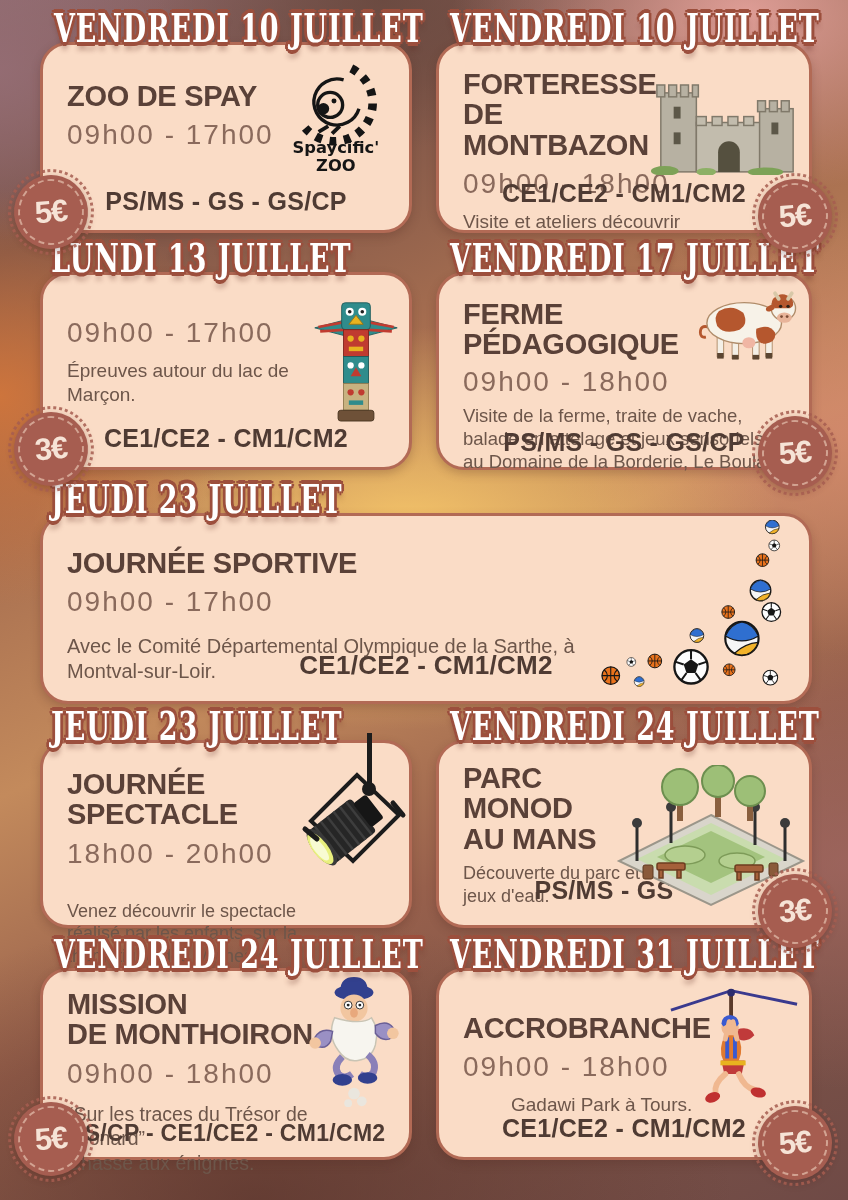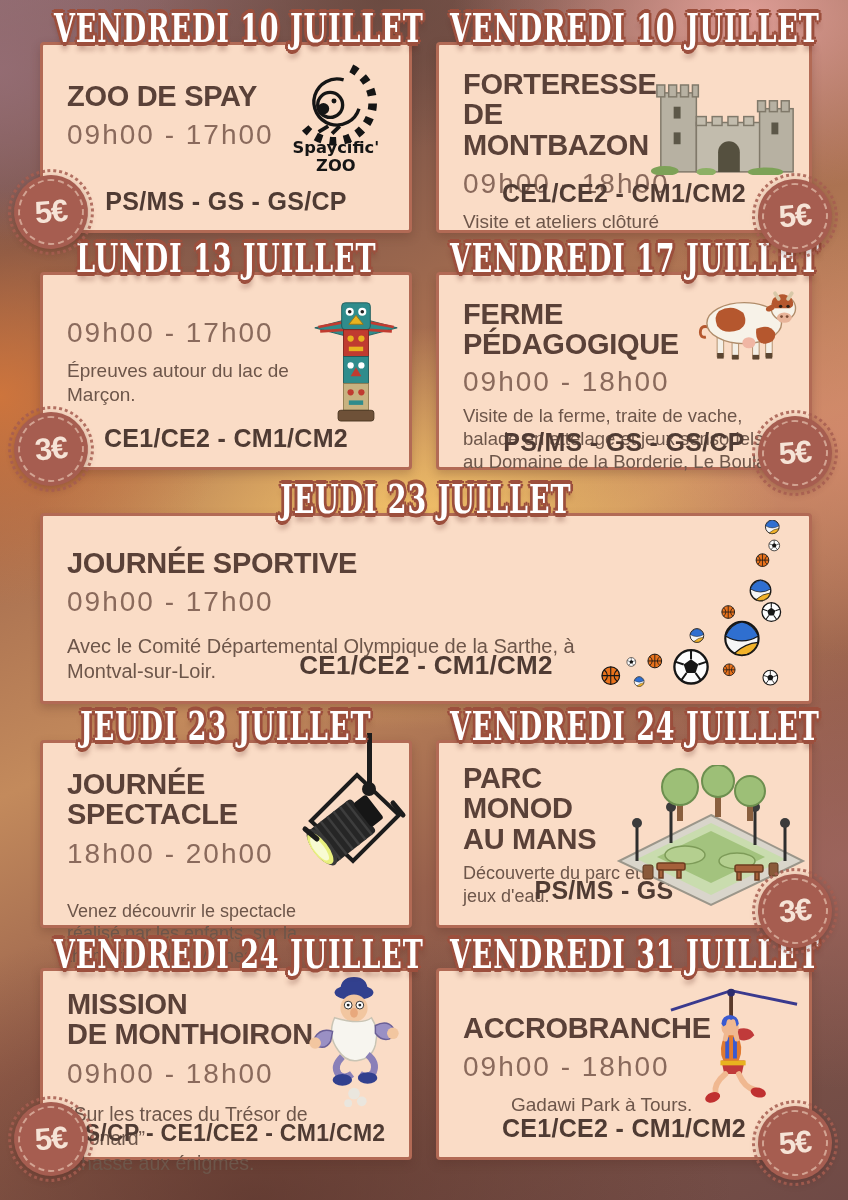--- a/index.html
+++ b/index.html
@@ -10,27 +10,27 @@
       radial-gradient(ellipse 300px 200px at 45% 0%, rgba(104,72,62,.85), rgba(104,72,62,0) 75%),
       radial-gradient(ellipse 260px 240px at 0% 6%, rgba(150,110,118,.8), rgba(150,110,118,0) 70%),
       radial-gradient(ellipse 340px 300px at 0% 33%, rgba(216,120,58,.85), rgba(216,120,58,0) 70%),
       radial-gradient(ellipse 520px 280px at 48% 44%, rgba(247,199,106,.95), rgba(247,199,106,0) 72%),
       radial-gradient(ellipse 420px 320px at 100% 36%, rgba(214,137,112,.75), rgba(214,137,112,0) 70%),
       radial-gradient(ellipse 460px 300px at 100% 72%, rgba(165,105,100,.7), rgba(165,105,100,0) 75%),
       radial-gradient(ellipse 600px 360px at 30% 100%, rgba(86,48,40,.65), rgba(86,48,40,0) 80%),
       linear-gradient(155deg,#8f6a6e 0%,#7a5348 16%,#a86f50 34%,#c38a5c 50%,#97604c 68%,#7d5347 84%,#6f4a46 100%);
   }
   .block{position:absolute;}
-  .banner{position:absolute;top:-31px;left:0;right:0;text-align:center;z-index:3;
+  .banner{position:absolute;top:-31px;left:0;right:0;z-index:3;
     font-family:"DejaVu Serif",serif;font-weight:bold;font-size:29px;line-height:40px;
     color:#fff;white-space:nowrap;letter-spacing:1px;
     text-shadow:-2px -2px 0 #9c4f3d,2px -2px 0 #9c4f3d,-2px 2px 0 #9c4f3d,2px 2px 0 #9c4f3d,
       0 -3px 0 #9c4f3d,0 3px 0 #9c4f3d,-3px 0 0 #9c4f3d,3px 0 0 #9c4f3d,0 6px 5px rgba(92,38,28,.35);}
   .banner span{display:inline-block;transform:scale(.93,1.32);transform-origin:center 70%;}
-  .card{position:absolute;inset:0;background:#fadcc6;border:3px solid #b26a55;border-radius:4px;
+  .card{position:absolute;inset:0;background:#fadcc6;border:3px solid #b26a55;border-radius:28px;
     box-sizing:border-box;padding:20px 24px;box-shadow:0 4px 10px rgba(80,40,30,.25);}
   .title{margin:0;font-size:29px;line-height:1.05;font-weight:bold;color:#5a4138;
     letter-spacing:-.3px;white-space:pre-line;}
   .time{margin-top:8px;font-size:28px;color:#8a6a5c;letter-spacing:2px;}
   .desc{margin:10px 0 0 0;font-size:19px;line-height:1.25;color:#6d564a;white-space:pre-line;}
   .levels{position:absolute;left:0;right:0;bottom:14px;text-align:center;
     font-weight:bold;font-size:25px;color:#4f3b33;letter-spacing:.3px;}
   .art{position:absolute;z-index:2;}
   .badge{position:absolute;width:74px;height:74px;border-radius:50%;background:#a65d50;z-index:4;
     display:flex;align-items:center;justify-content:center;transform:rotate(-5deg);
@@ -115,21 +115,21 @@
       </div>
   </div>
 
   <div class="block b1">
     <div class="card">
       <div class="text">
         <h2 class="title">FORTERESSE
 DE MONTBAZON</h2>
         <div class="time">09h00 - 18h00</div>
       </div>
-      <p class="desc">Visite et ateliers clôturé</p>
+      <p class="desc">Visite et ateliers découvrir</p>
       <div class="art">
         <svg viewBox="0 0 160 105" width="158" height="104">
           <g stroke="#80796a" stroke-width="1.5">
             <rect x="14" y="22" width="36" height="80" fill="#b7b1a2"></rect>
             <rect x="10" y="14" width="8" height="12" fill="#b7b1a2"></rect>
               <rect x="22" y="14" width="8" height="12" fill="#b7b1a2"></rect>
               <rect x="34" y="14" width="8" height="12" fill="#b7b1a2"></rect>
               <rect x="46" y="14" width="6" height="12" fill="#b7b1a2"></rect>
             <rect x="50" y="52" width="66" height="50" fill="#c2bcad"></rect>
             <rect x="50" y="46" width="10" height="9" fill="#c2bcad"></rect>

